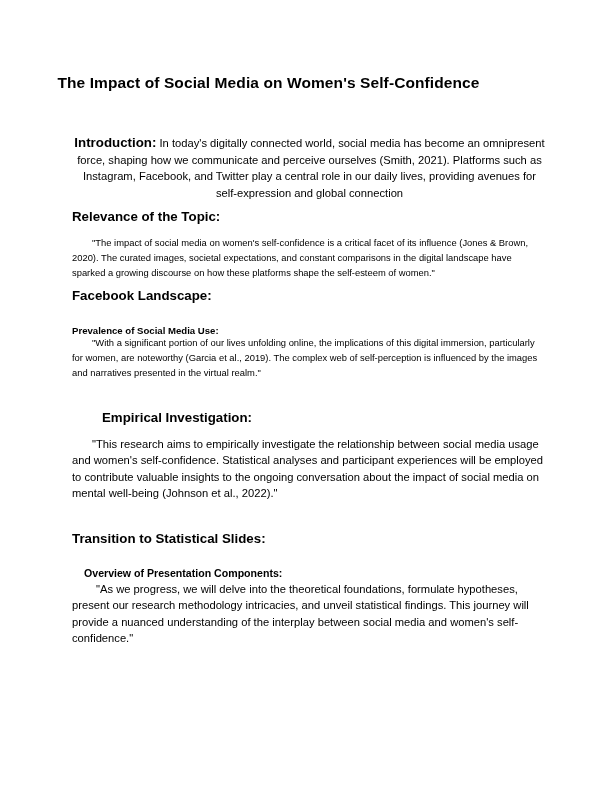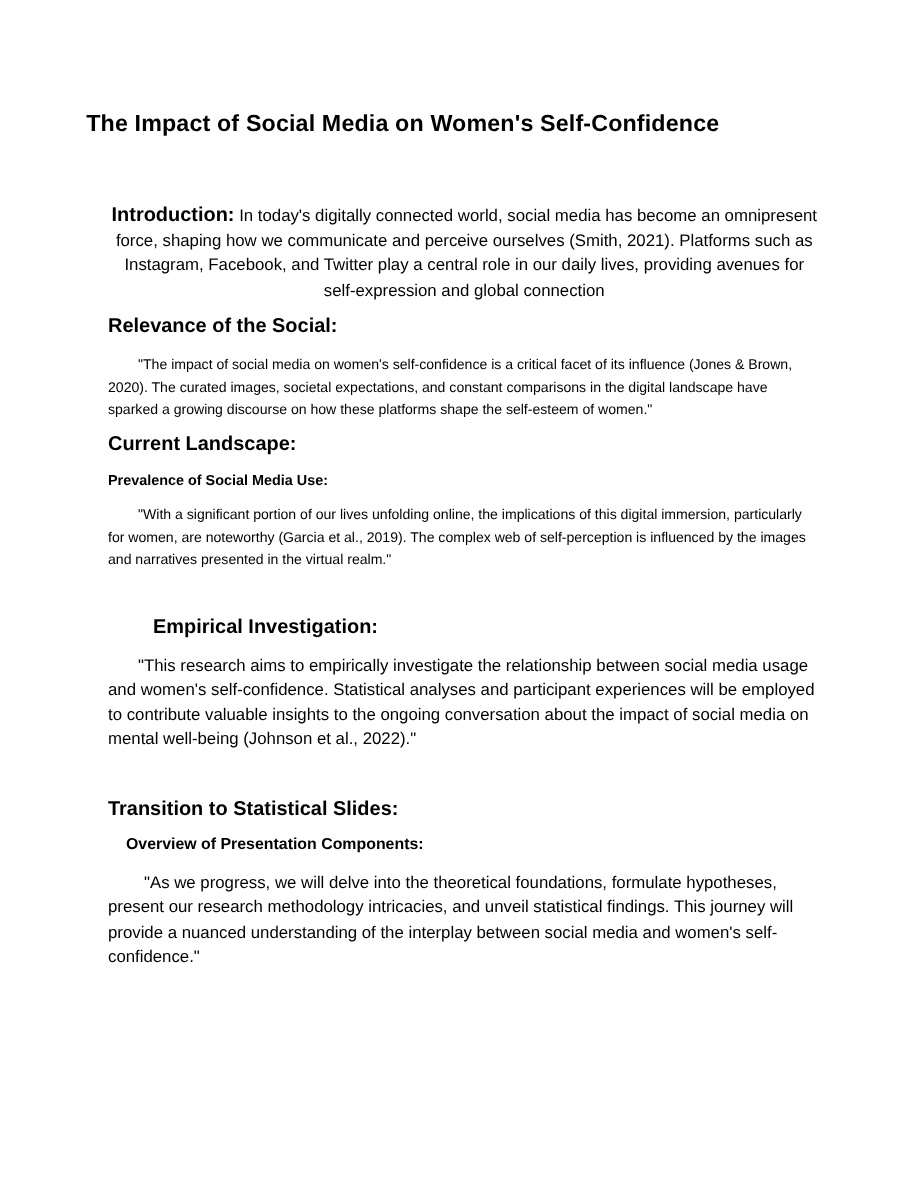--- a/index.html
+++ b/index.html
@@ -4,42 +4,42 @@
 <style>
   html, body { margin: 0; padding: 0; background: #ffffff; }
   body { width: 612px; height: 792px; position: relative; overflow: hidden;
          font-family: "Liberation Sans", "DejaVu Sans", sans-serif; color: #000; }
   .abs { position: absolute; }
   .title { left: 0; width: 537px; top: 74px; text-align: center;
            font-weight: bold; font-size: 15.5px; letter-spacing: 0.1px; }
   .intro { left: 72px; top: 135px; width: 475px; font-size: 11.2px; line-height: 16.6px; text-align: center; }
   .intro .lead { font-weight: bold; font-size: 13.3px; }
   .h2 { left: 72px; font-weight: bold; font-size: 13.3px; }
-  .h3 { font-weight: bold; font-size: 9.6px; }
+  .h3 { font-weight: bold; font-size: 9.6px; margin-top: 10px; }
   .para { left: 72px; width: 475px; }
   .para p { margin: 0; text-indent: 20px; }
   .small { font-size: 9.4px; line-height: 15px; }
   .body { font-size: 11.2px; line-height: 16.4px; }
 </style>
 </head>
 <body>
 
 <div class="abs title">The Impact of Social Media on Women's Self-Confidence</div>
 
 <div class="abs intro">
   <span class="lead">Introduction:</span>
   <span>In today's digitally connected world, social media has become an omnipresent force, shaping how we communicate and perceive ourselves (Smith, 2021).  Platforms such as Instagram, Facebook, and Twitter play a central role in our daily lives, providing avenues for self-expression and global connection</span>
 </div>
 
-<div class="abs h2" style="top:209px;">Relevance of the Social:</div>
+<div class="abs h2" style="top:209px;">Relevance of the Topic:</div>
 <div class="abs para small" style="top:235px;">
   <p>"The impact of social media on women's self-confidence is a critical facet of its influence (Jones &amp; Brown, 2020). The curated images, societal expectations, and constant comparisons in the digital landscape have sparked a growing discourse on how these platforms shape the self-esteem of women."</p>
 </div>
 
-<div class="abs h2" style="top:288px;">Current Landscape:</div>
+<div class="abs h2" style="top:288px;">Facebook Landscape:</div>
 <div class="abs h3" style="left:72px; top:315px;">Prevalence of Social Media Use:</div>
 <div class="abs para small" style="top:335px;">
   <p>"With a significant portion of our lives unfolding online, the implications of this digital immersion, particularly for women, are noteworthy (Garcia et al., 2019). The complex web of self-perception is influenced by the images and narratives presented in the virtual realm."</p>
 </div>
 
 <div class="abs h2" style="top:410px;padding-left:30px;">Empirical Investigation:</div>
 <div class="abs para body" style="top:436px;">
   <p>"This research aims to empirically investigate the relationship between social media usage and women's self-confidence. Statistical analyses and participant experiences will be employed to contribute valuable insights to the ongoing conversation about the impact of social media on mental well-being (Johnson et al., 2022)."</p>
 </div>
 

